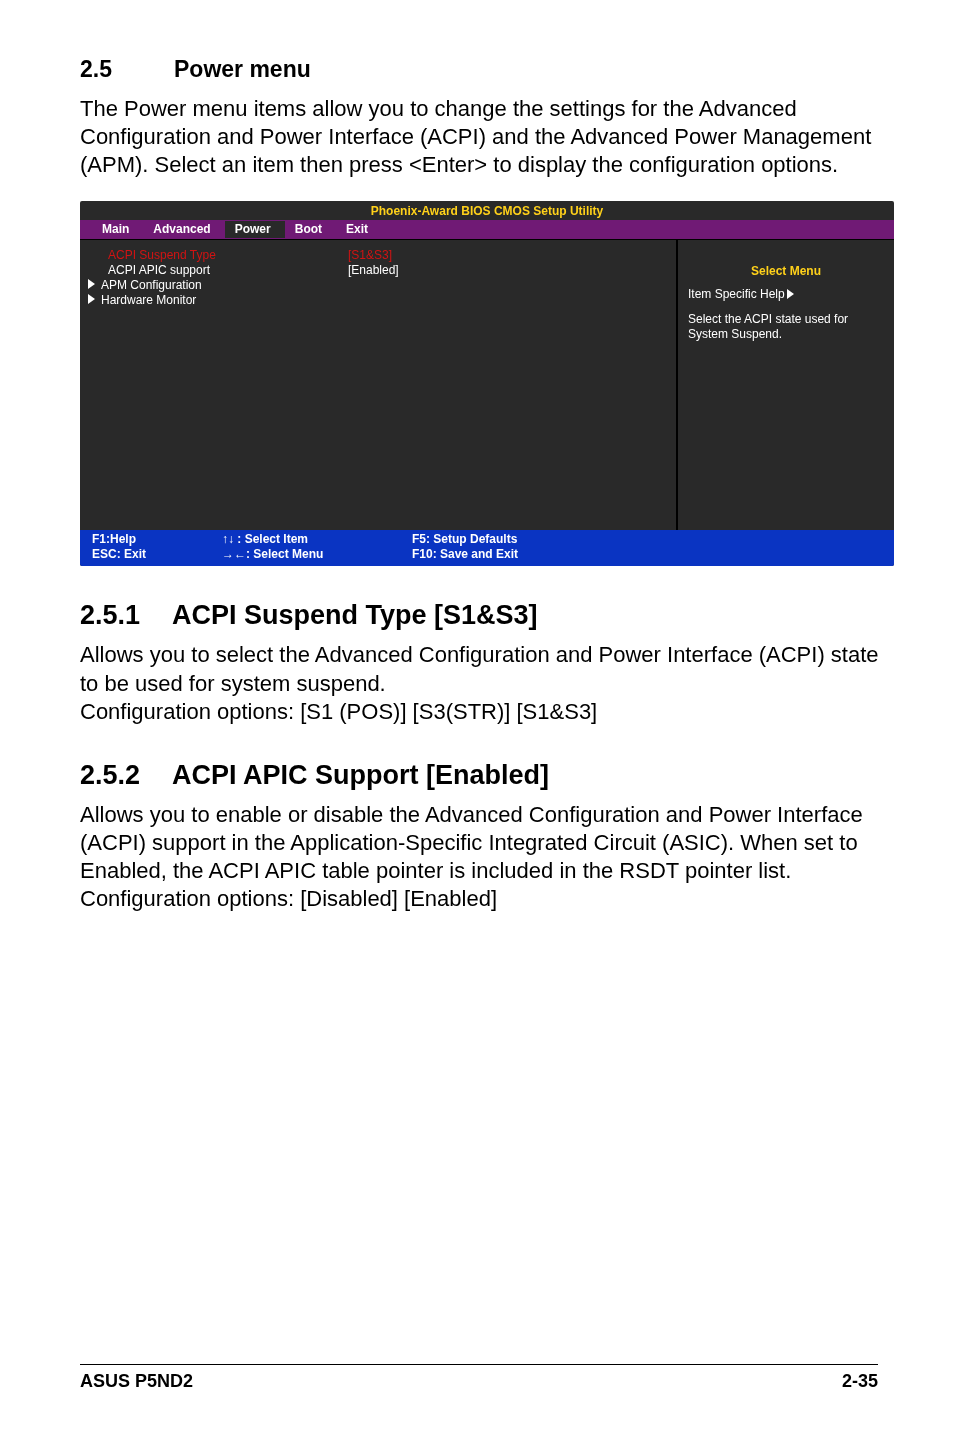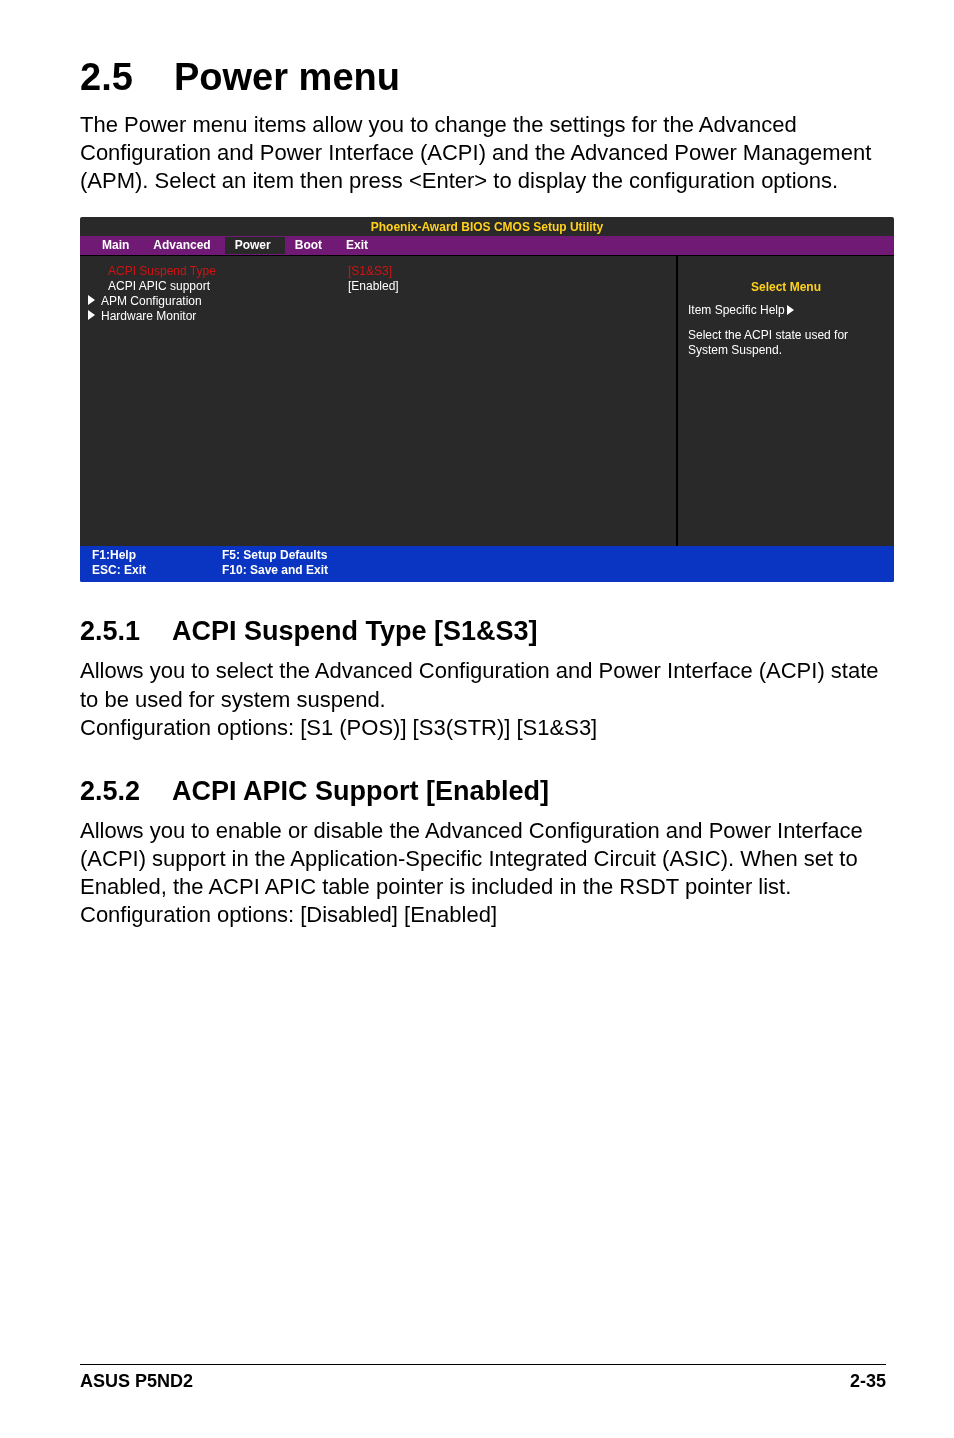--- a/index.html
+++ b/index.html
@@ -7,21 +7,21 @@
   body {
     font-family: Arial, Helvetica, sans-serif;
     color: #000;
     background: #fff;
     position: relative;
   }
   .page {
     padding: 56px 60px 0 80px;
   }
   .h1 {
-    font-size: 38px;
+    font-size: 23px;
     font-weight: 700;
     margin-bottom: 12px;
   }
   .h1 .num { display: inline-block; width: 94px; }
   .intro {
     font-size: 22px;
     line-height: 1.28;
     margin-bottom: 22px;
   }
 
@@ -118,21 +118,21 @@
     margin-bottom: 10px;
   }
   .h2 .num { display: inline-block; width: 92px; }
   .body {
     font-size: 22px;
     line-height: 1.28;
   }
 
   .footer {
     position: absolute;
-    left: 80px; right: 68px;
+    left: 80px; right: 76px;
     bottom: 46px;
   }
   .hr {
     border: 0;
     border-top: 1.2px solid #000;
     margin-bottom: 6px;
   }
   .footrow {
     display: flex;
     justify-content: space-between;
@@ -182,20 +182,24 @@
           <div style="height:10px"></div>
           <div style="white-space:pre-line">Select the ACPI state used for System Suspend.</div>
         </div>
       </div>
     </div>
     <div class="bios-foot">
       <div class="col c1">
         <span>F1:Help</span>
         <span>ESC: Exit</span>
       </div>
+      <div class="col c2">
+        <span><span class="arrow-ud"></span> <span>: Select Item</span></span>
+        <span><span class="arrow-lr"></span><span>: Select Menu</span></span>
+      </div>
       <div class="col c4">
         <span>F5: Setup Defaults</span>
         <span>F10: Save and Exit</span>
       </div>
     </div>
   </div>
 
   <div class="h2">
     <span class="num">2.5.1</span><span>ACPI Suspend Type [S1&amp;S3]</span>
   </div>

